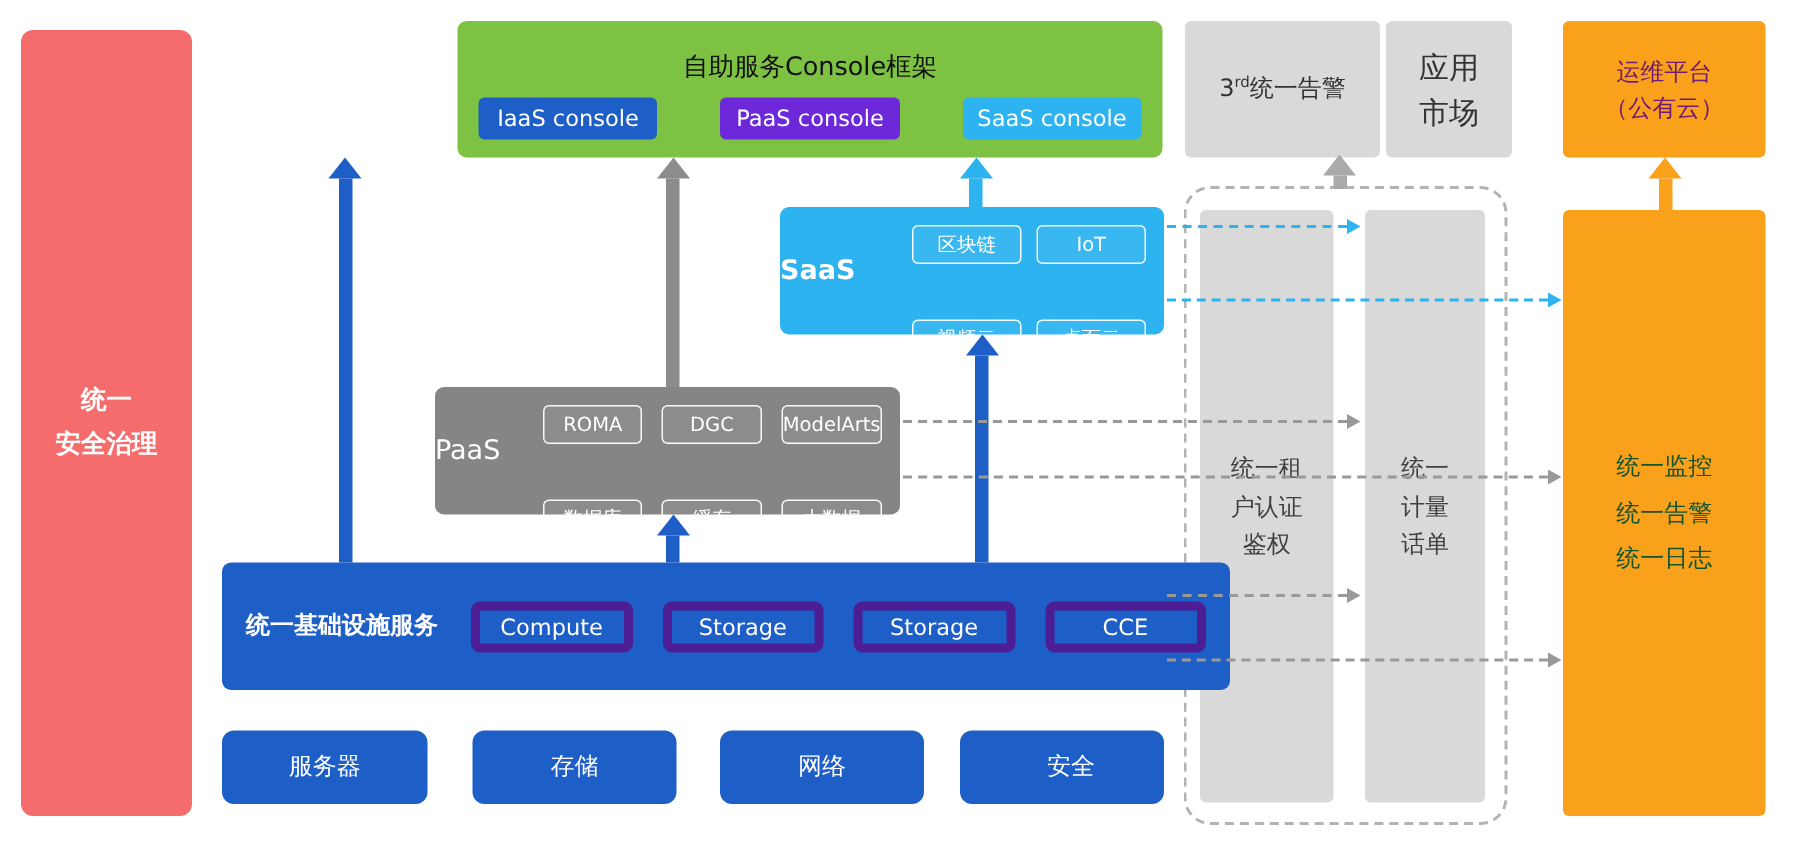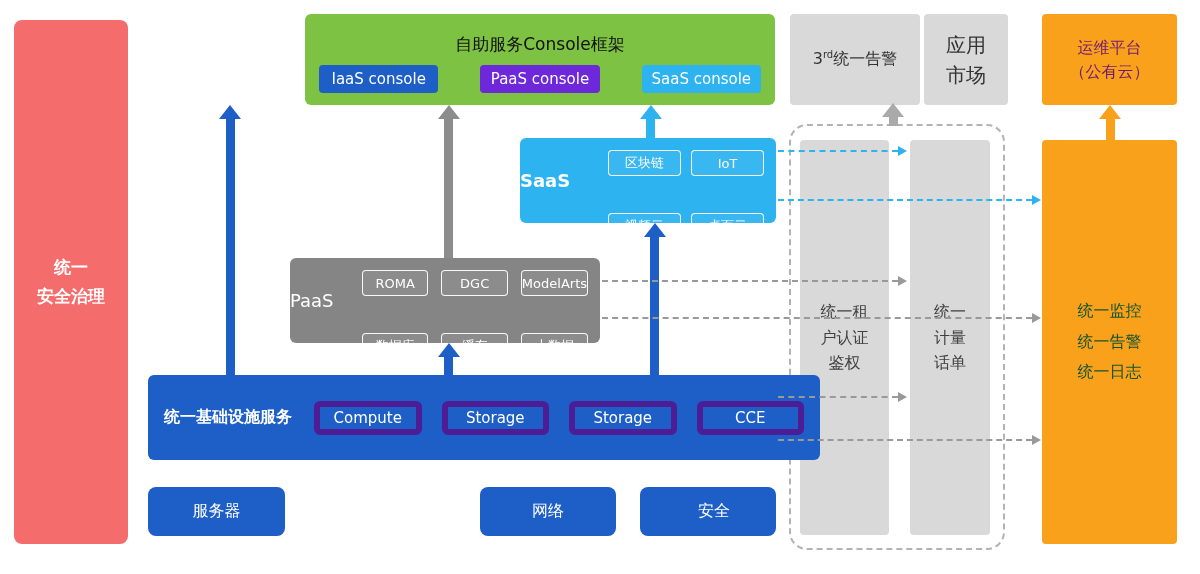--- a/index.html
+++ b/index.html
@@ -136,20 +136,23 @@
       <div class="iaas-chip">Compute</div>
       <div class="iaas-chip">Storage</div>
       <div class="iaas-chip">Storage</div>
       <div class="iaas-chip">CCE</div>
     </div>
   </div>
 
   <div class="box hw-box hw-1">
     <span>服务器</span>
   </div>
+  <div class="box hw-box hw-2">
+    <span>存储</span>
+  </div>
   <div class="box hw-box hw-3">
     <span>网络</span>
   </div>
   <div class="box hw-box hw-4">
     <span>安全</span>
   </div>
 
   <div class="vshaft" style="left:226px;top:119px;height:256px;background:#1d5ec7;"></div>
   <div class="vhead" style="left:219px;top:105px;border-bottom-color:#1d5ec7;"></div>
 

